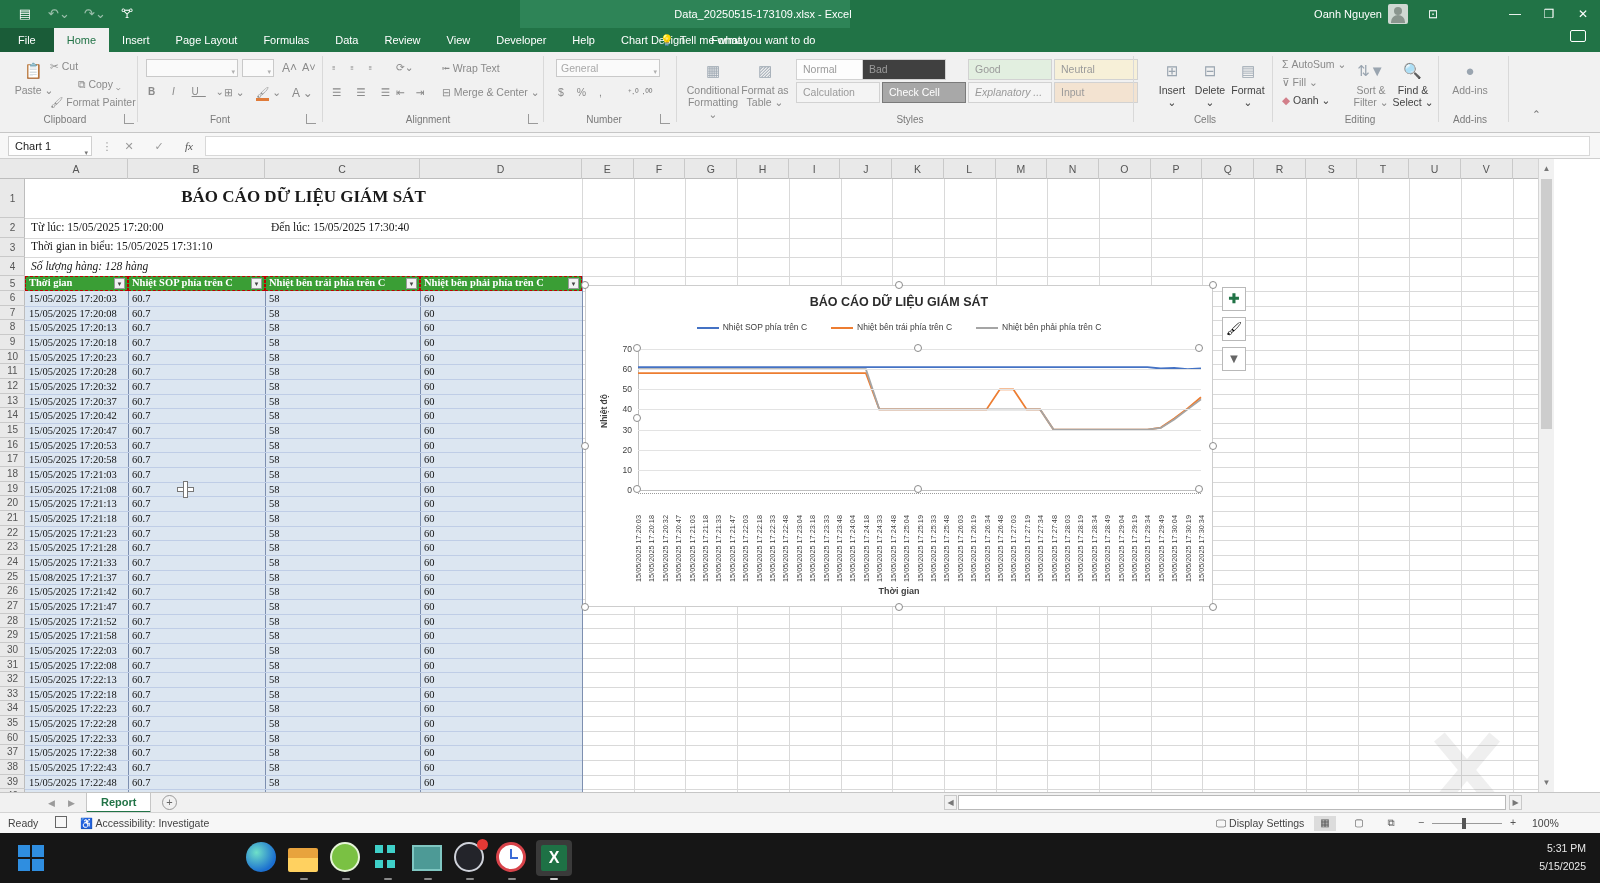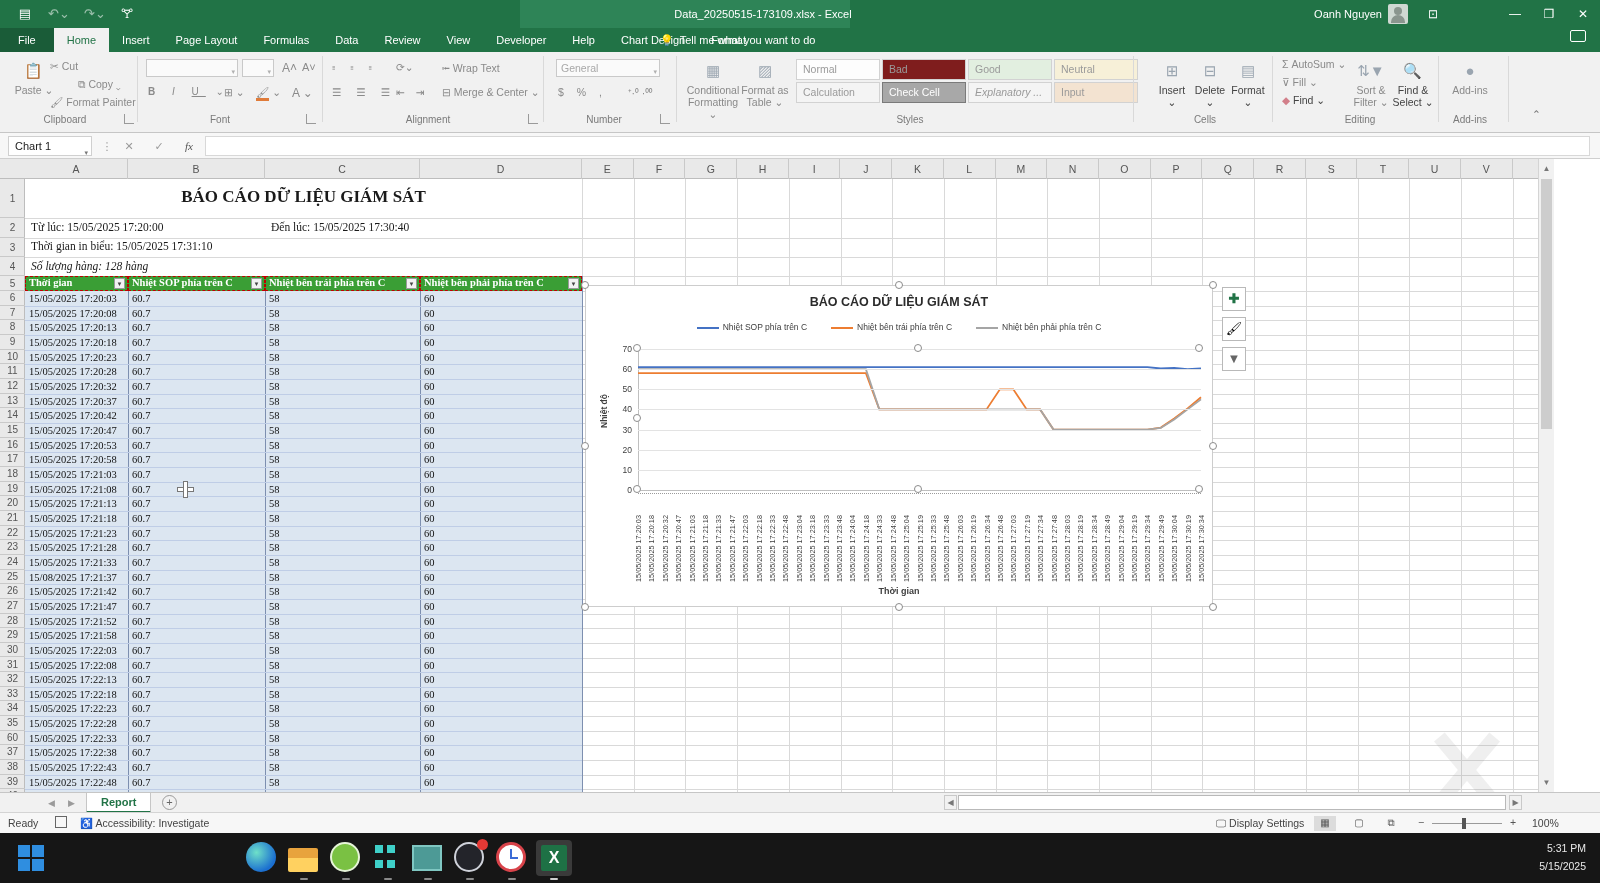--- a/index.html
+++ b/index.html
@@ -184,40 +184,40 @@
     <div class="smallrow" style="left:558px; top:34px; letter-spacing:5px;">$ % ,</div>
     <div class="smallrow" style="left:628px; top:34px;">⁺·⁰ ·⁰⁰</div>
     <div class="glabel" style="left:574px; width:60px;">Number</div>
     <div class="gdlg" style="left:660px;"></div>
     <div class="gsep" style="left:676px;"></div>
 
     <div class="bigbtn" style="left:684px; top:6px; width:58px;"><span class="bicon">▦</span><span>Conditional Formatting</span> ⌄</div>
     <div class="bigbtn" style="left:740px; top:6px; width:50px;"><span class="bicon">▨</span><span>Format as Table</span> ⌄</div>
     <div id="style-gallery">
         <div class="sbox" style="left: 796px; top: 7px; background: rgb(253, 253, 253);">Normal</div>
-        <div class="sbox" style="left: 882px; top: 7px; background: #7f1d1d;">Bad</div>
+        <div class="sbox" style="left: 862px; top: 7px; background: #404040;">Bad</div>
         <div class="sbox" style="left: 968px; top: 7px; background: rgb(226, 239, 224);">Good</div>
         <div class="sbox" style="left: 1054px; top: 7px; background: rgb(247, 240, 216);">Neutral</div>
         <div class="sbox" style="left: 796px; top: 30px; background: rgb(244, 244, 244);">Calculation</div>
         <div class="sbox" style="left: 882px; top: 30px; background: rgb(168, 168, 168); color: rgb(255, 255, 255); border: 1px solid rgb(122, 122, 122);">Check Cell</div>
         <div class="sbox" style="left: 968px; top: 30px; background: rgb(244, 244, 244); font-style: italic;">Explanatory ...</div>
         <div class="sbox" style="left: 1054px; top: 30px; background: rgb(243, 227, 209);">Input</div>
       </div>
     <div class="glabel" style="left:880px; width:60px;">Styles</div>
     <div class="gsep" style="left:1133px;"></div>
 
     <div class="bigbtn dark" style="left:1152px; top:6px; width:40px;"><span class="bicon">⊞</span><span>Insert</span><br>⌄</div>
     <div class="bigbtn dark" style="left:1190px; top:6px; width:40px;"><span class="bicon">⊟</span><span>Delete</span><br>⌄</div>
     <div class="bigbtn dark" style="left:1226px; top:6px; width:44px;"><span class="bicon">▤</span><span>Format</span><br>⌄</div>
     <div class="glabel" style="left:1180px; width:50px;">Cells</div>
     <div class="gsep" style="left:1272px;"></div>
 
     <div class="smallrow" style="left:1282px; top:6px;">Σ <span>AutoSum</span> ⌄</div>
     <div class="smallrow" style="left:1282px; top:24px;">⊽ <span>Fill</span> ⌄</div>
-    <div class="smallrow dark" style="left:1282px; top:42px;"><span style="color:#d27f8a;">◆</span> <span>Find</span> ⌄</div>
+    <div class="smallrow dark" style="left:1282px; top:42px;"><span style="color:#d27f8a;">◆</span> <span>Oanh</span> ⌄</div>
     <div class="bigbtn" style="left:1348px; top:6px; width:46px;"><span class="bicon">⇅▼</span><span>Sort &amp; Filter</span> ⌄</div>
     <div class="bigbtn dark" style="left:1390px; top:6px; width:46px;"><span class="bicon" style="color:#3b6aa0;">🔍</span><span>Find &amp; Select</span> ⌄</div>
     <div class="glabel" style="left:1330px; width:60px;">Editing</div>
     <div class="gsep" style="left:1438px;"></div>
 
     <div class="bigbtn" style="left:1446px; top:6px; width:48px;"><span class="bicon">●</span><span>Add-ins</span></div>
     <div class="glabel" style="left:1442px; width:56px;">Add-ins</div>
     <div class="gsep" style="left:1508px;"></div>
     <div class="smallrow" style="left:1532px; top:56px; color:#777;">⌃</div>
   </div>

